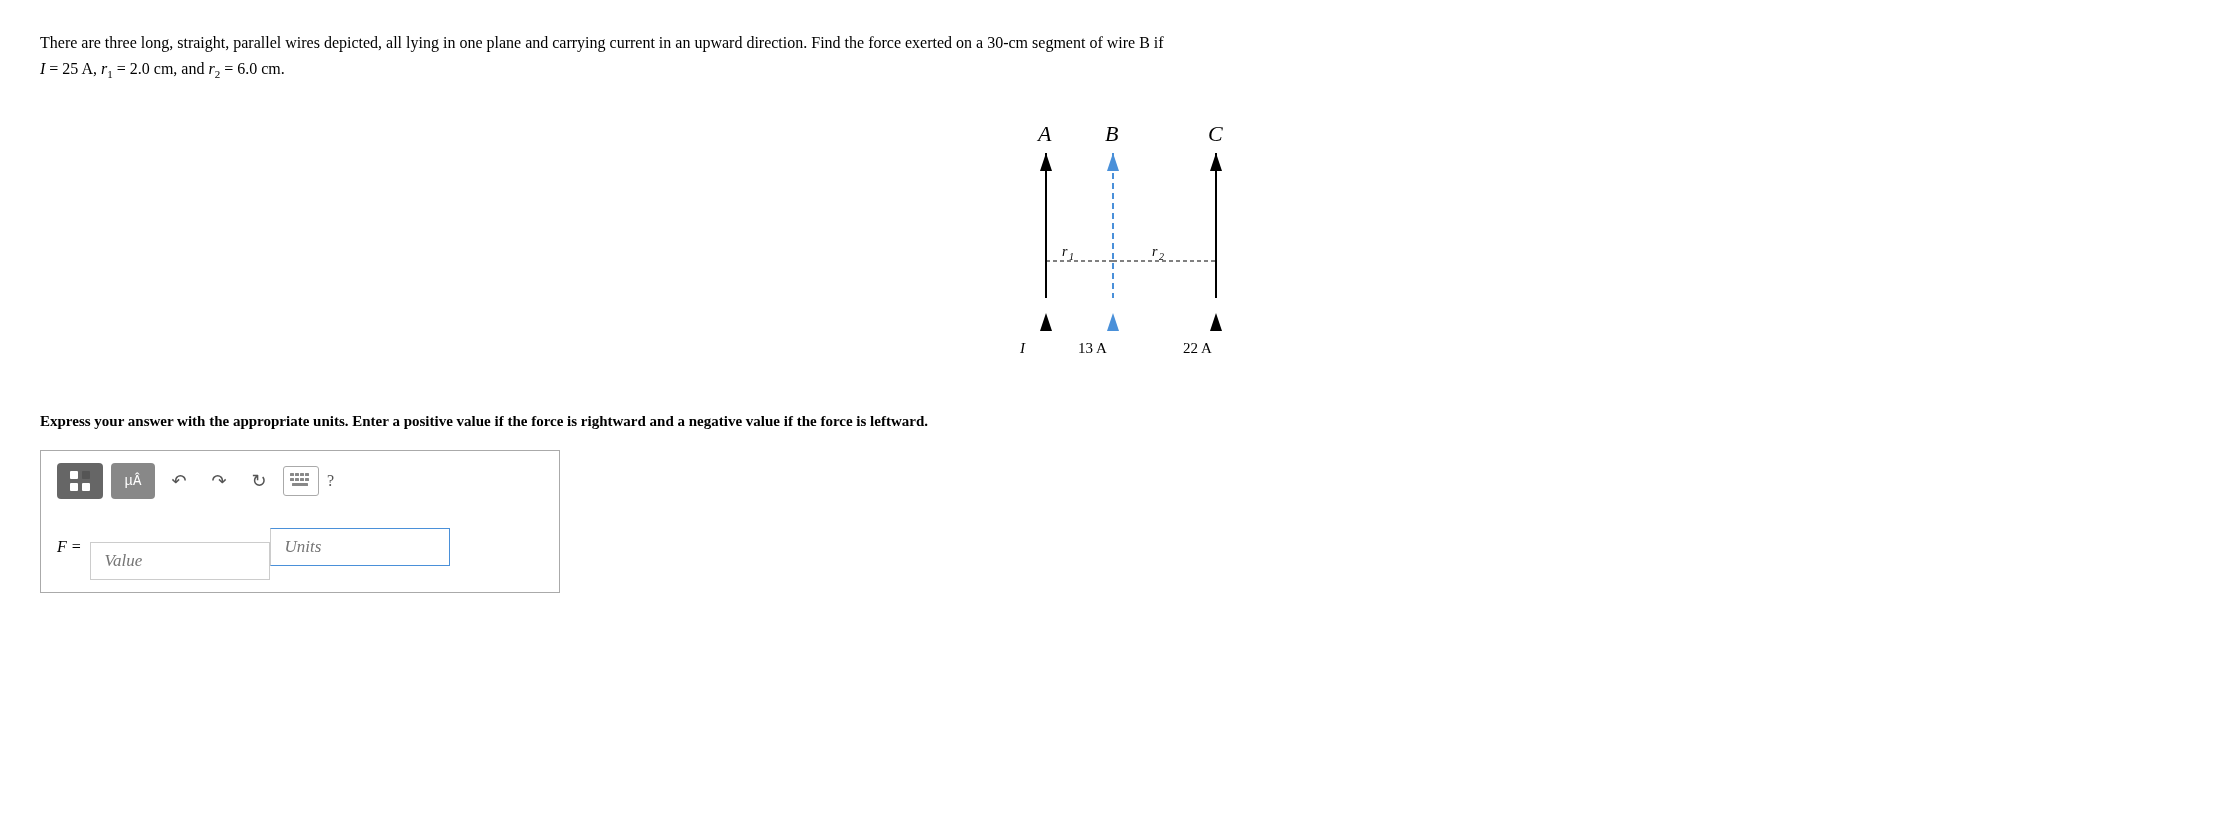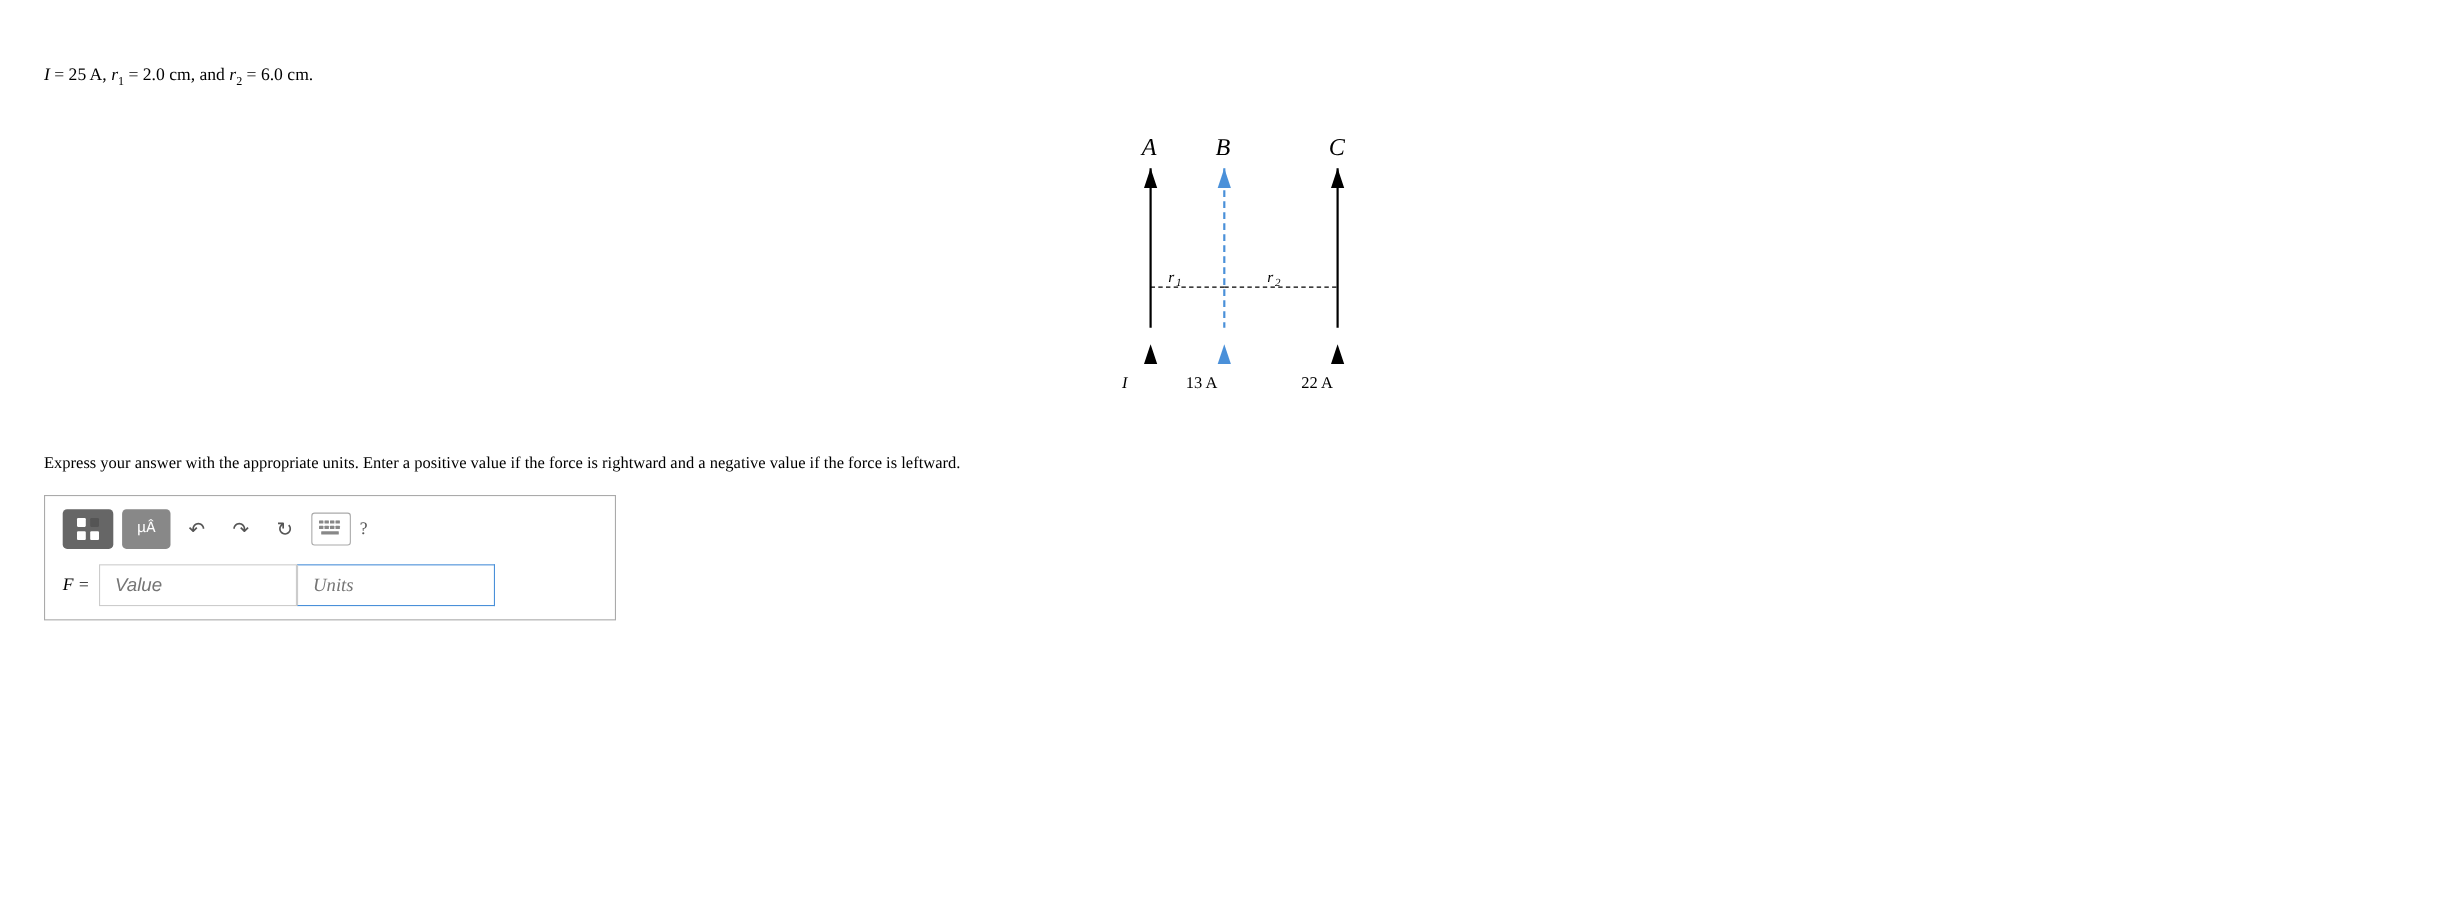--- a/index.html
+++ b/index.html
@@ -26,21 +26,21 @@
       justify-content: center;
       margin: 20px 0 40px 0;
     }
     
     .diagram-svg {
       display: block;
     }
 
     
     .express-text {
-      font-weight: normal;
+      font-weight: bold;
       font-size: 15px;
       margin-bottom: 20px;
       max-width: 1300px;
     }
     .answer-box {
       border: 1px solid #aaa;
       display: inline-block;
       padding: 12px 16px;
       min-width: 520px;
     }
@@ -117,21 +117,22 @@
       white-space: nowrap;
     }
     .value-input {
       border: 1px solid #ccc;
       padding: 8px 14px;
       font-size: 17px;
       font-style: italic;
       color: #999;
       width: 180px;
       outline: none;
-      font-family: Liberation Sans, sans-serif;
+      font-family: Liberation Serif, serif;
+      margin-top: 29px;
     }
     .units-input {
       border: 1px solid #4a90d9;
       border-left: 1px solid #ccc;
       padding: 8px 14px;
       font-size: 17px;
       font-style: italic;
       color: #3b82f6;
       width: 180px;
       outline: none;
@@ -139,21 +140,21 @@
       background: #fff;
     }
   </style>
 </head>
 <body>
 
 
 
 
 <div class="problem-text">
-  <br>
+  <span>There are three long, straight, parallel wires depicted, all lying in one plane and carrying current in an upward direction. Find the force exerted on a 30-cm segment of wire B if</span><br>
   <span>
     <em>I</em> = 25 A, <em>r</em><sub>1</sub> = 2.0 cm, and <em>r</em><sub>2</sub> = 6.0 cm.
   </span>
 </div>
 
 
 <div class="diagram-container">
   <svg class="diagram-svg" width="380" height="260" viewBox="0 0 380 260">
 
     <text x="108" y="28" font-size="22" font-style="italic" font-family="Georgia,serif">A</text>

